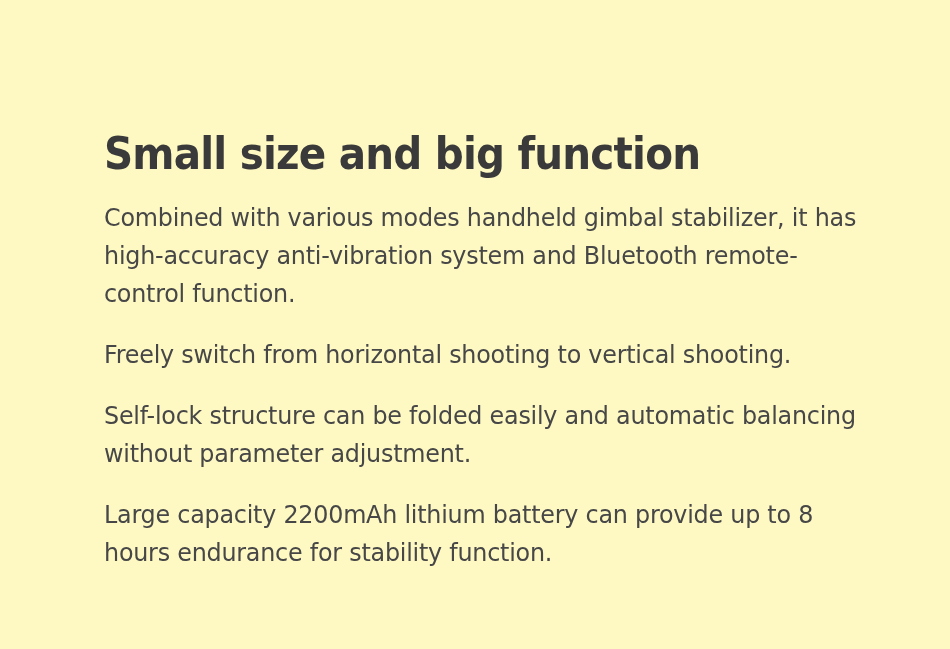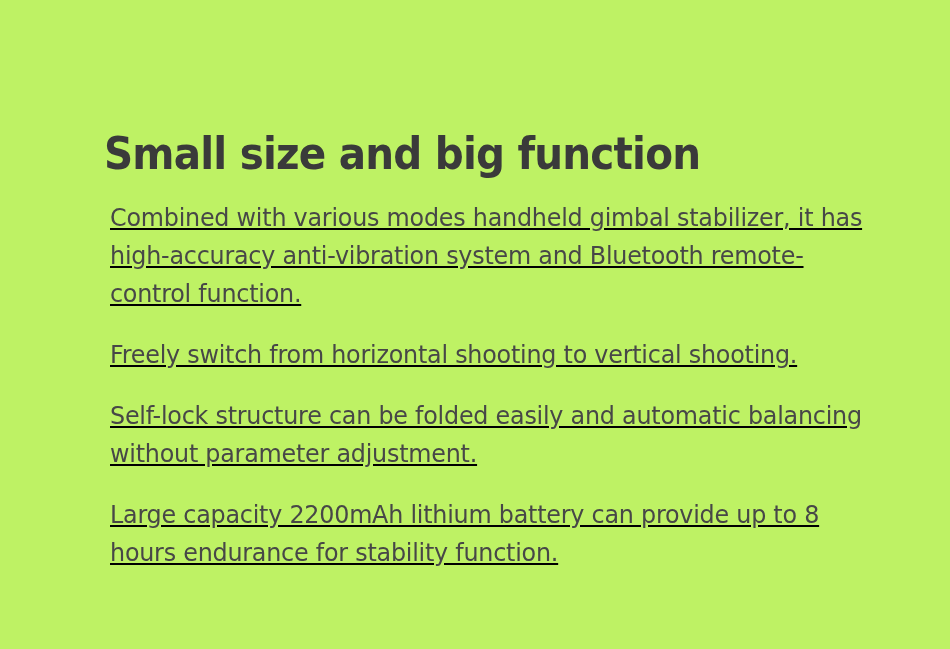--- a/index.html
+++ b/index.html
@@ -13,21 +13,21 @@
     height: 649px;
     background: #eeeeee;
     font-family: "DejaVu Sans", sans-serif;
     overflow: hidden;
   }
 
   .panel {
     position: relative;
     width: 950px;
     height: 649px;
-    background: #bef264;
+    background: #fef9c3;
     box-sizing: border-box;
   }
 
   .content {
     position: absolute;
     left: 104px;
     top: 126px;
     width: 780px;
   }
 
@@ -39,24 +39,23 @@
     line-height: 56px;
     font-weight: bold;
     color: #3a3a3a;
     letter-spacing: -0.9px;
     transform: scaleX(0.9);
     transform-origin: left center;
     white-space: nowrap;
   }
 
   .feature-list {
-    margin: 6px;
+    margin: 0;
     padding: 0;
     list-style: none;
-    text-decoration: underline;
   }
 
   .feature-item {
     margin: 0 0 23px 0;
     padding: 0;
     font-family: "DejaVu Sans", sans-serif;
     font-size: 25.5px;
     line-height: 38px;
     font-weight: normal;
     color: #474747;

